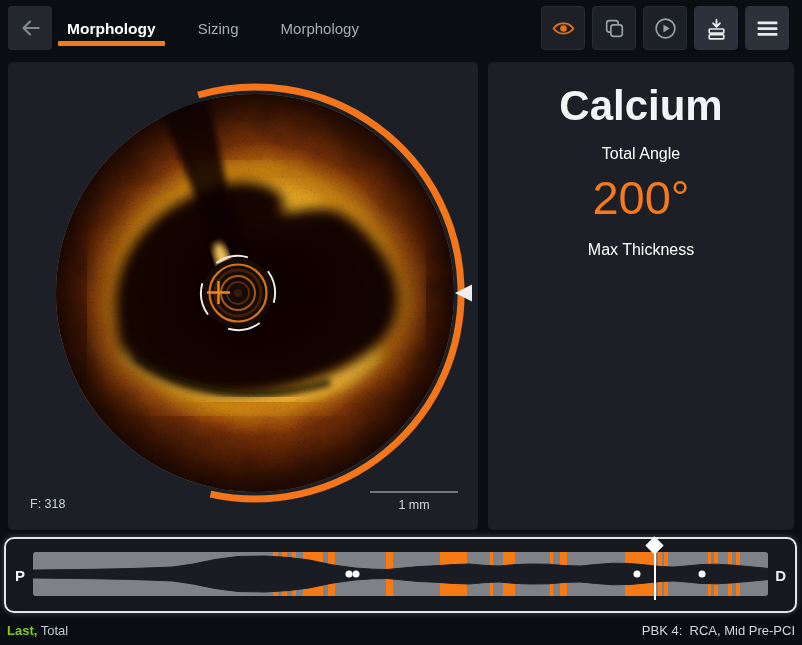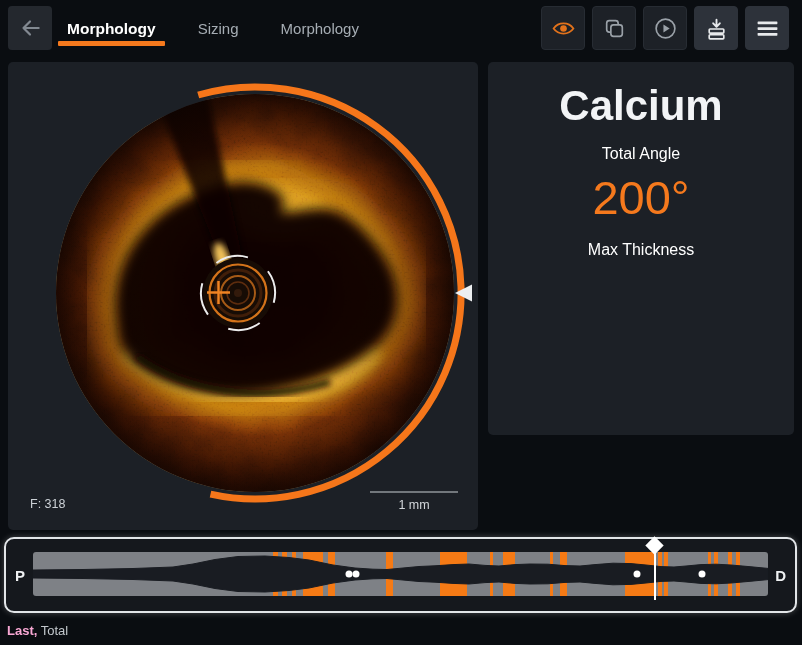--- a/index.html
+++ b/index.html
@@ -27,21 +27,21 @@
     width:44px;height:44px;border-radius:4px;background:#1d2127;border:1px solid #272c33;
     display:flex;align-items:center;justify-content:center;cursor:pointer;padding:0;
   }
   .abtn.light{background:#2d323a;border:1px solid #2d323a;}
   
   .oct-panel{
     position:absolute;left:8px;top:62px;width:470px;height:468px;
     background:#1c2026;border-radius:5px;overflow:hidden;
   }
   .metrics{
-    position:absolute;left:488px;top:62px;width:306px;height:373px;
+    position:absolute;left:488px;top:62px;width:306px;height:468px;
     background:#1c2026;border-radius:5px;text-align:center;color:#f2f4f6;
   }
   .metrics .title{margin-top:20px;font-size:42px;font-weight:bold;line-height:48px;}
   .metrics .mlabel{margin-top:14px;font-size:16px;line-height:20px;color:#ffffff;}
   .metrics .mlabel.second{margin-top:16px;}
   .metrics .angle{margin-top:8px;font-size:47px;font-weight:normal;line-height:52px;color:#f5791d;}
   .metrics .thick{margin-top:10px;font-size:42px;font-weight:bold;line-height:48px;color:#f4f6f8;}
   .metrics .unit{font-size:15px;font-weight:normal;color:#e9ebed;margin-left:7px;}
   
   .strip{
@@ -55,21 +55,21 @@
   .layer{position:absolute;left:0;top:0;right:0;bottom:0;}
   .seg{position:absolute;top:0;height:100%;background:#f57a15;}
   .vessel-svg{position:absolute;left:0;top:0;width:100%;height:100%;display:block;}
   .dot{position:absolute;top:50%;width:7px;height:7px;border-radius:50%;background:#ffffff;transform:translate(-50%,-50%);}
   .marker{position:absolute;top:-14px;height:calc(100% + 18px);width:0;}
   .marker .line{position:absolute;left:-1.25px;top:10px;bottom:0;width:2.5px;background:#ffffff;}
   .marker .diamond{position:absolute;left:-6.5px;top:1px;width:13px;height:13px;background:#ffffff;transform:rotate(45deg);}
   
   .statusbar{position:absolute;left:0;right:0;bottom:0;height:31px;font-size:13px;color:#c2c7cc;}
   .sb-left{position:absolute;left:7px;top:9px;}
-  .sb-left b{color:#f9a8d4;}
+  .sb-left b{color:#84cc16;}
   .sb-center{position:absolute;left:0;right:0;top:9px;text-align:center;color:#c6cbd0;}
   .sb-right{position:absolute;right:7px;top:9px;color:#d2d6da;}
 </style>
 </head>
 <body>
 
 <header class="topbar">
   <button class="back-btn">
     <svg width="26" height="26" viewBox="0 0 24 24">
       <path d="M20 12 H6 M12 6 L6 12 L12 18" stroke="#828991" stroke-width="2" fill="none" stroke-linecap="round" stroke-linejoin="round"></path>
@@ -238,13 +238,14 @@
     <div class="marker" id="frame-marker" style="left: 84.6%;">
       <div class="diamond"></div>
       <div class="line"></div>
     </div>
   </div>
   <span class="pd d">D</span>
 </section>
 
 <footer class="statusbar">
   <div class="sb-left"><b>Last,</b> <span>Total</span></div>
+  <div class="sb-right"><span>PBK 4:</span>&nbsp; <span>RCA, Mid Pre-PCI</span></div>
 </footer>
 
 </body></html>

